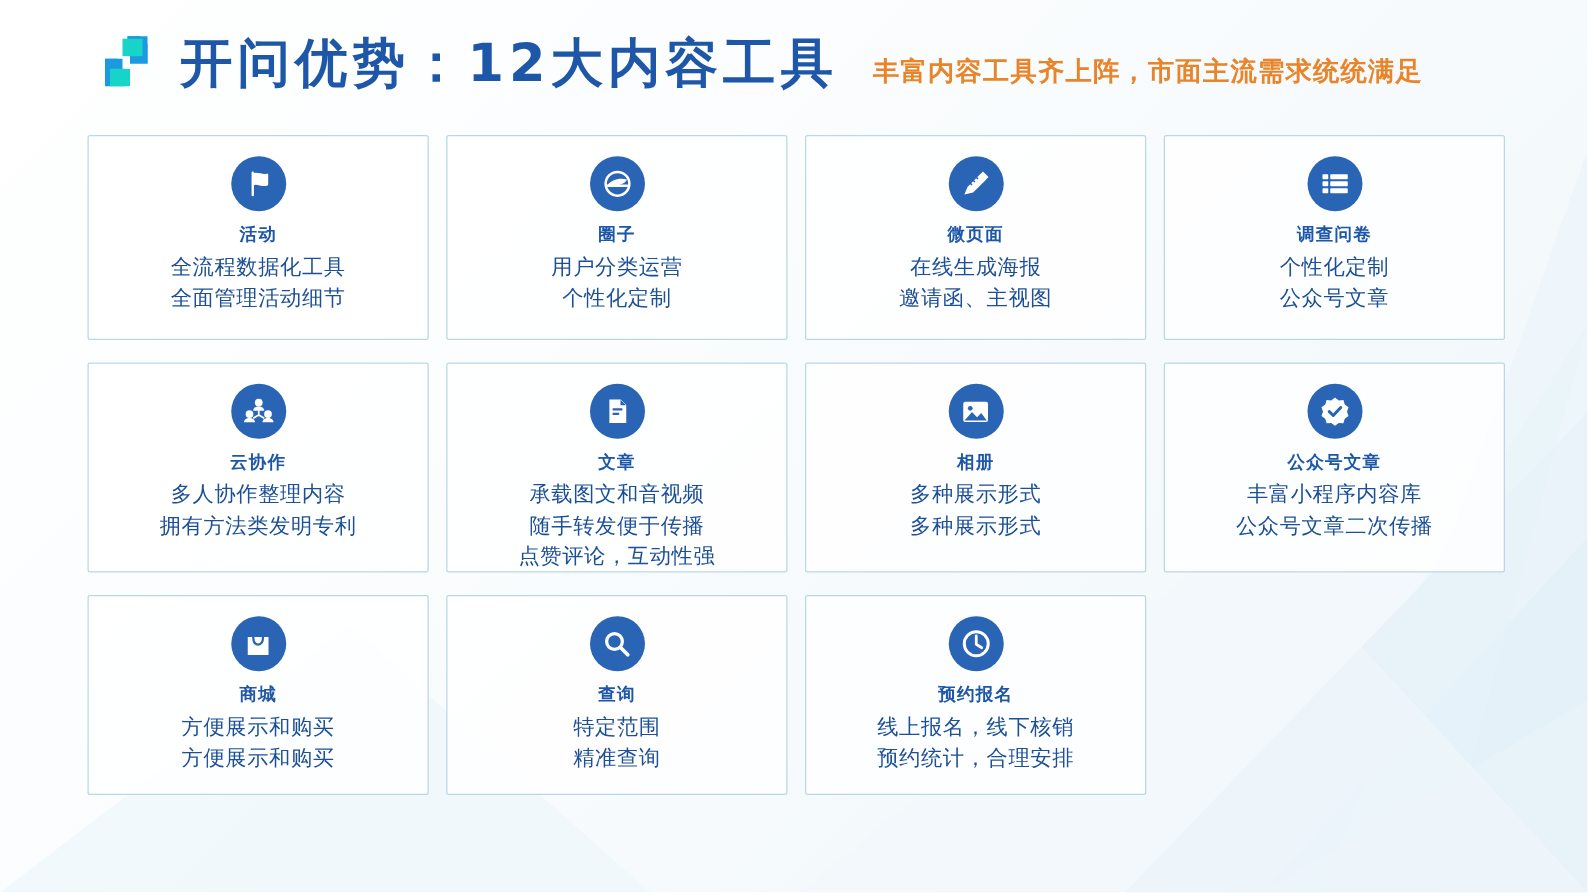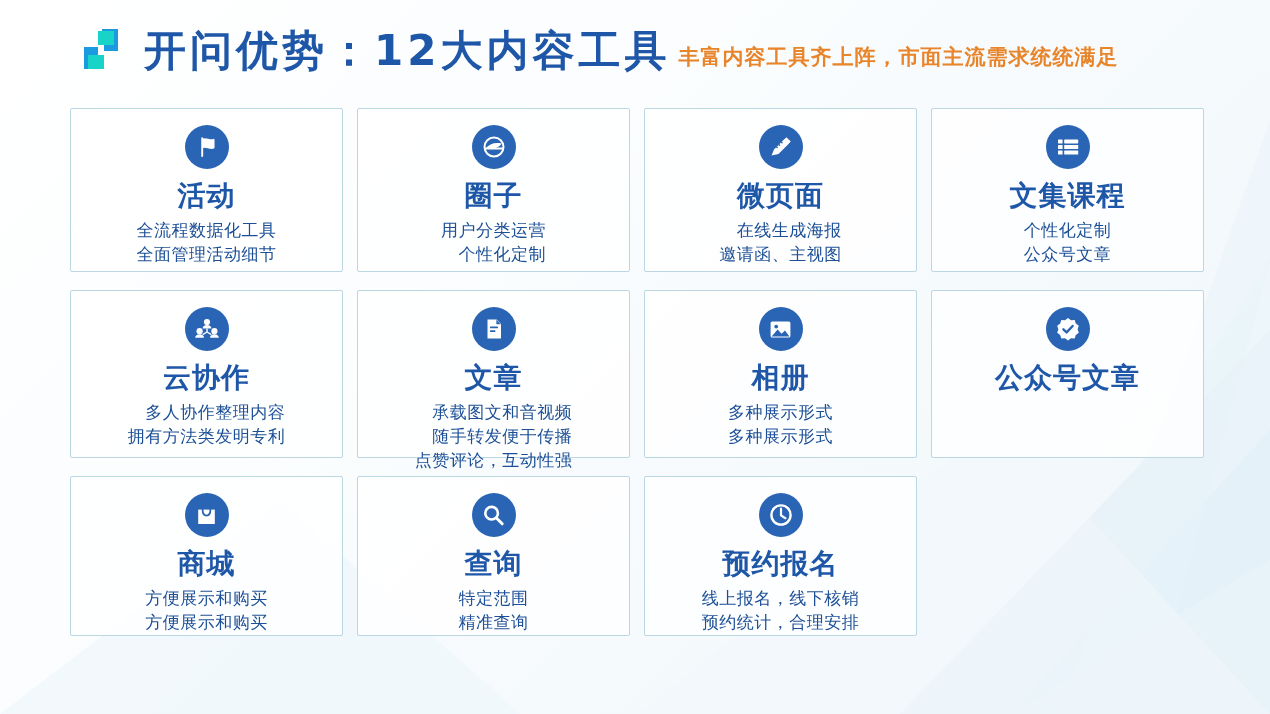--- a/index.html
+++ b/index.html
@@ -24,21 +24,21 @@
   }
   .title-main{
     font-family:"DejaVu Sans","Liberation Sans",sans-serif;
     font-size:42px;font-weight:700;letter-spacing:4px;
     color:#1e57a8;white-space:nowrap;line-height:1;
     margin-top:2px;
   }
   .title-sub{
     font-family:"DejaVu Sans","Liberation Sans",sans-serif;
     font-size:21px;font-weight:700;letter-spacing:1px;
-    color:#e8842a;white-space:nowrap;margin-left:8px;margin-top:14px;
+    color:#e8842a;white-space:nowrap;margin-left:28px;margin-top:14px;
   }
   .grid{
     position:absolute;left:70px;top:108px;
     width:1134px;
     display:grid;
     grid-template-columns:repeat(4,273px);
     grid-template-rows:164px 168px 160px;
     column-gap:14px;row-gap:18px;
   }
   .card{
@@ -51,25 +51,25 @@
   }
   .icon-circle{
     width:44px;height:44px;border-radius:50%;
     background:#2a65b5;
     display:flex;align-items:center;justify-content:center;
     flex:0 0 auto;
   }
   .icon-circle svg{display:block;}
   .card-title{
     font-family:"DejaVu Sans","Liberation Sans",sans-serif;
-    font-size:28px;font-weight:700;color:#1e57a8;
+    font-size:14px;font-weight:700;color:#1e57a8;
     margin-top:12px;letter-spacing:1px;line-height:1.1;
   }
   .card-lines{
-    margin-top:6px;text-align:right;
+    margin-top:6px;text-align:center;
     font-family:"DejaVu Serif","Liberation Serif",serif;
     font-size:17px;color:#1c4f96;line-height:1.42;
     letter-spacing:0.5px;
   }
   .card-lines div{white-space:nowrap;}
 </style>
 </head>
 <body>
 
 <div id="stage">
@@ -144,21 +144,21 @@
         <div class="icon-circle">
           <svg width="26" height="26" viewBox="0 0 26 26">
             <rect x="3" y="5.4" width="4.6" height="4" rx="0.6" fill="#fff"></rect>
             <rect x="9.2" y="5.4" width="14" height="4" rx="0.6" fill="#fff"></rect>
             <rect x="3" y="11" width="4.6" height="4" rx="0.6" fill="#fff"></rect>
             <rect x="9.2" y="11" width="14" height="4" rx="0.6" fill="#fff"></rect>
             <rect x="3" y="16.6" width="4.6" height="4" rx="0.6" fill="#fff"></rect>
             <rect x="9.2" y="16.6" width="14" height="4" rx="0.6" fill="#fff"></rect>
           </svg>
         </div>
-        <div class="card-title">文集课程</div>
+        <div class="card-title">调查问卷</div>
         <div class="card-lines">
           <div>个性化定制</div>
           <div>公众号文章</div>
         </div>
       </div>
       <div class="card">
         <div class="icon-circle">
           <svg width="26" height="26" viewBox="0 0 26 26">
             <circle cx="13" cy="6" r="3.1" fill="#fff"></circle>
             <path d="M8.6 12.6 C8.6 10.3 10.6 9.1 13 9.1 C15.4 9.1 17.4 10.3 17.4 12.6 Z" fill="#fff"></path>
@@ -206,20 +206,24 @@
         </div>
       </div>
       <div class="card">
         <div class="icon-circle">
           <svg width="26" height="26" viewBox="0 0 26 26">
             <path d="M13 2 L16 4.3 L19.7 4 L20.8 7.6 L23.8 9.8 L22.6 13.3 L23.8 16.8 L20.8 19 L19.7 22.6 L16 22.3 L13 24.6 L10 22.3 L6.3 22.6 L5.2 19 L2.2 16.8 L3.4 13.3 L2.2 9.8 L5.2 7.6 L6.3 4 L10 4.3 Z" fill="#fff"></path>
             <path d="M8.4 13.3 L11.6 16.4 L17.6 10" stroke="#2a65b5" stroke-width="2.4" fill="none" stroke-linecap="round" stroke-linejoin="round"></path>
           </svg>
         </div>
         <div class="card-title">公众号文章</div>
+        <div class="card-lines">
+          <div>丰富小程序内容库</div>
+          <div>公众号文章二次传播</div>
+        </div>
       </div>
       <div class="card">
         <div class="icon-circle">
           <svg width="25" height="25" viewBox="0 0 25 25">
             <path d="M4.2 6.6 L20.8 6.6 L20.8 21 L4.2 21 Z" fill="#fff"></path>
             <path d="M8.6 6.6 C8.6 10.8 10.4 12.6 12.5 12.6 C14.6 12.6 16.4 10.8 16.4 6.6" stroke="#2a65b5" stroke-width="1.8" fill="none" stroke-linecap="round"></path>
           </svg>
         </div>
         <div class="card-title">商城</div>
         <div class="card-lines">

